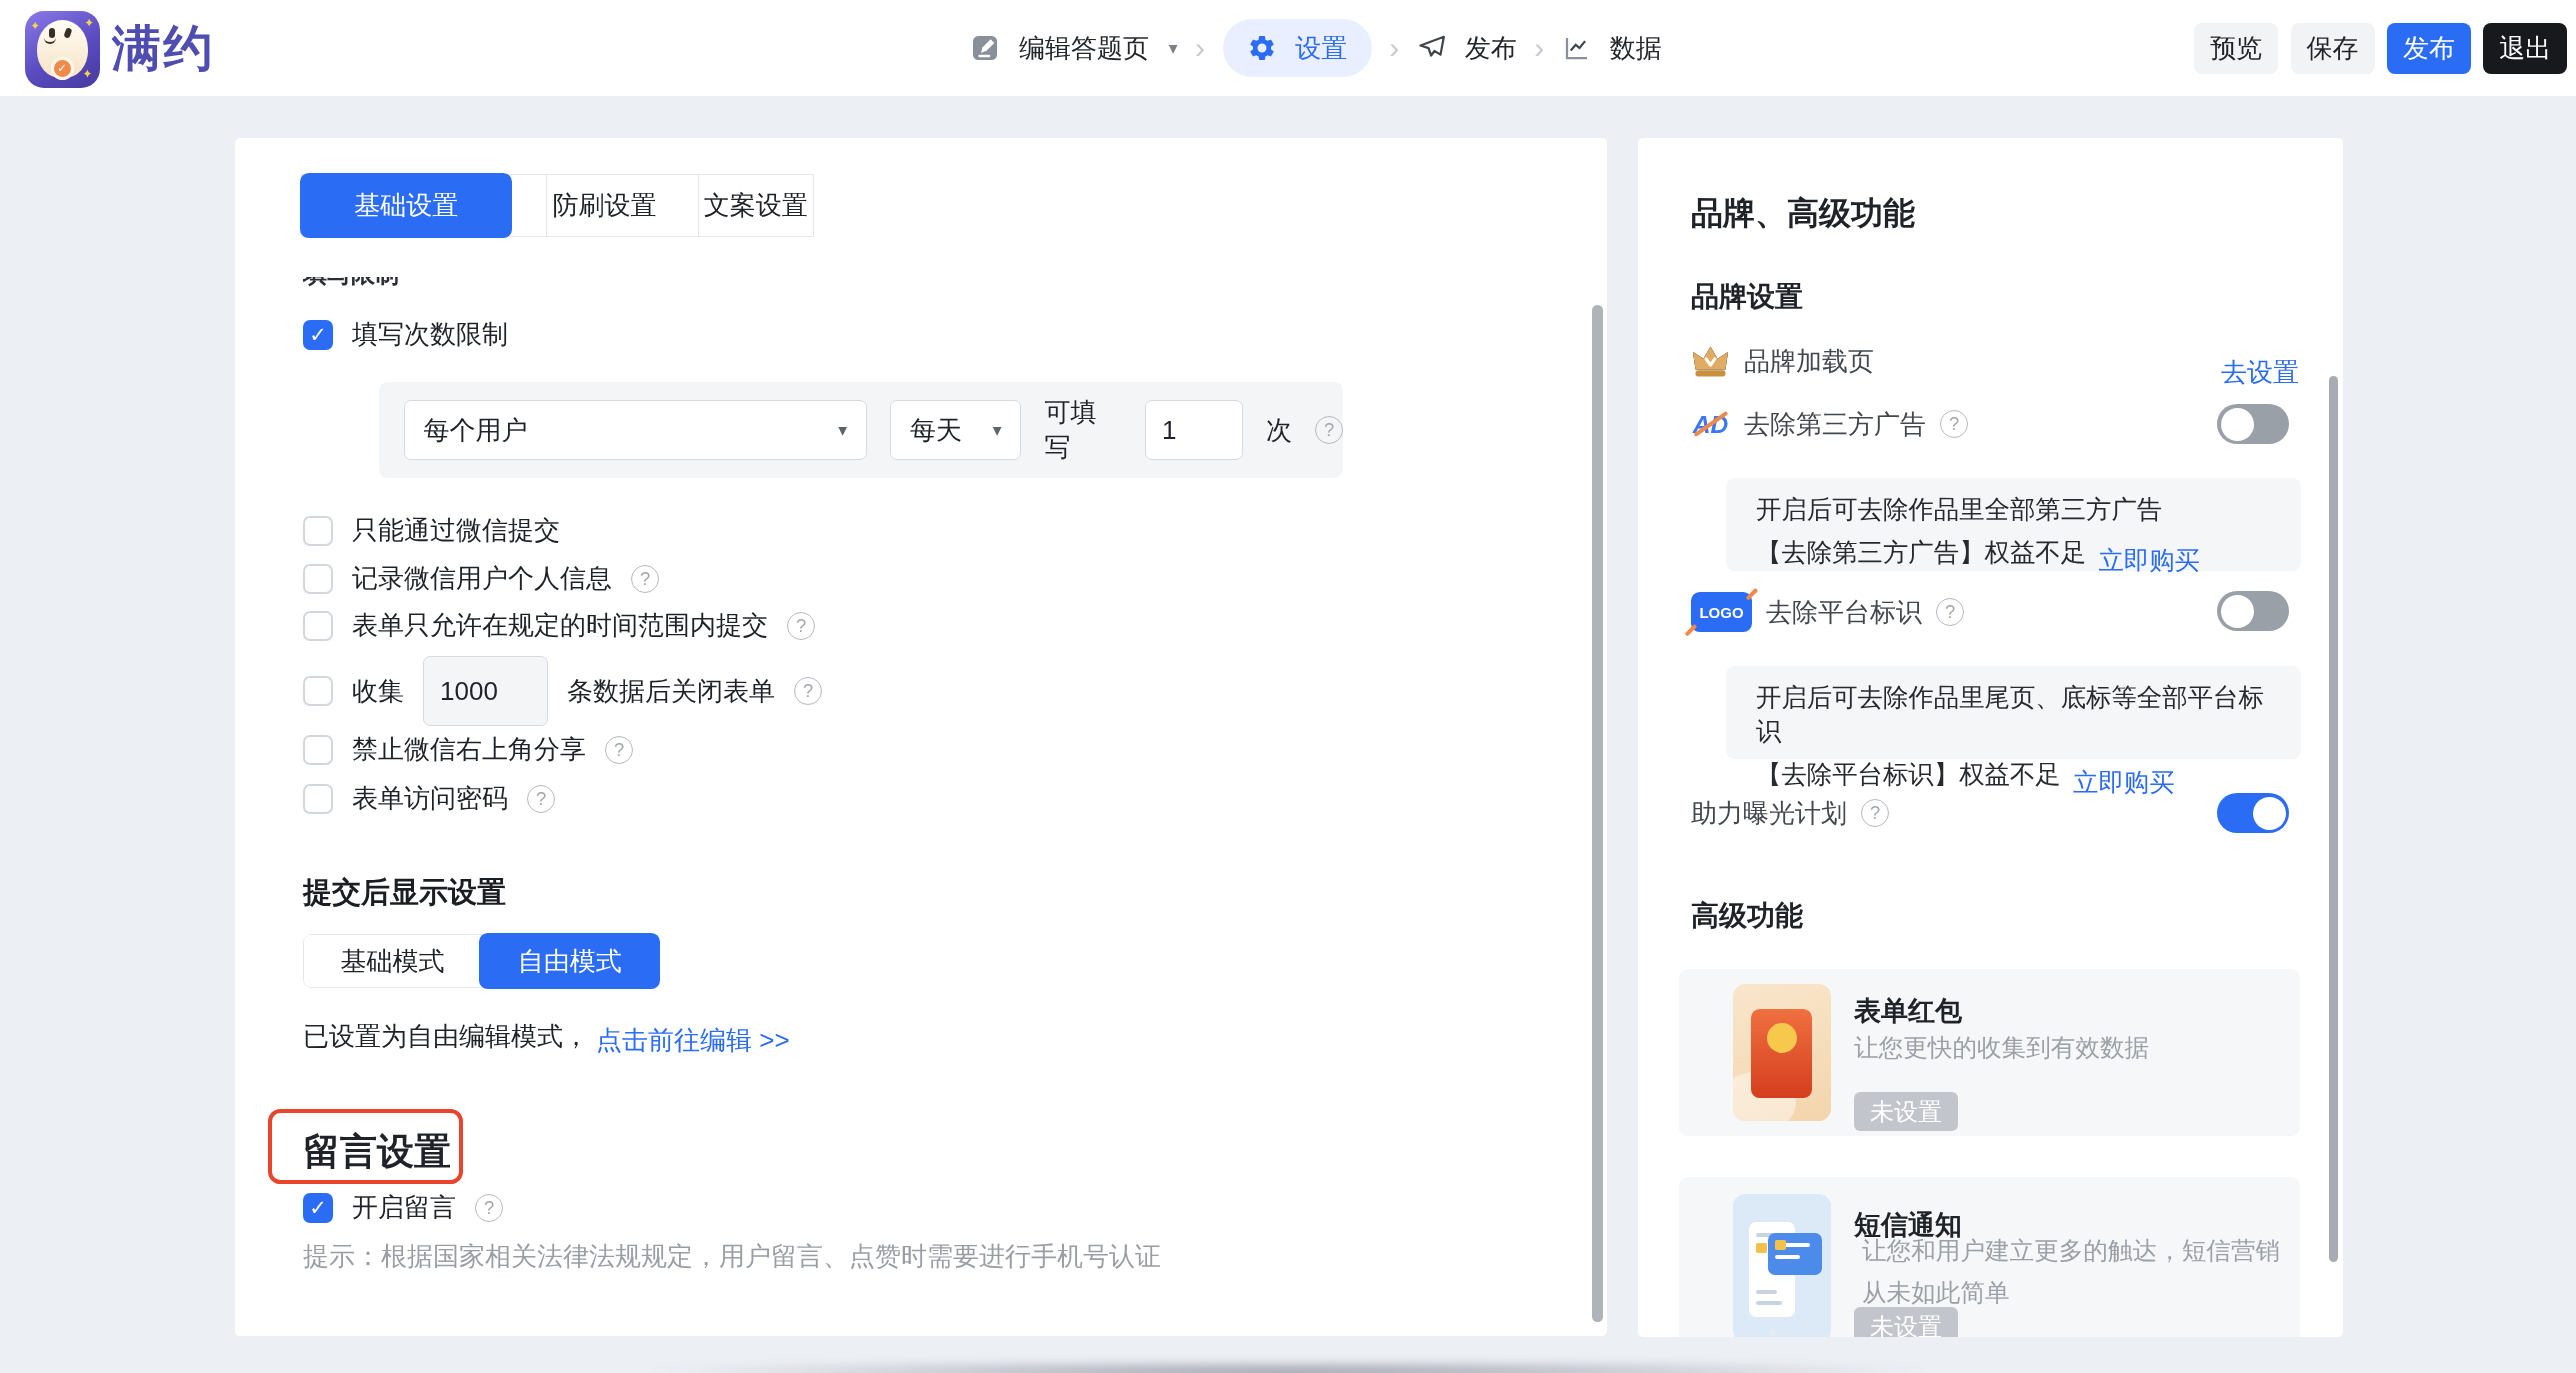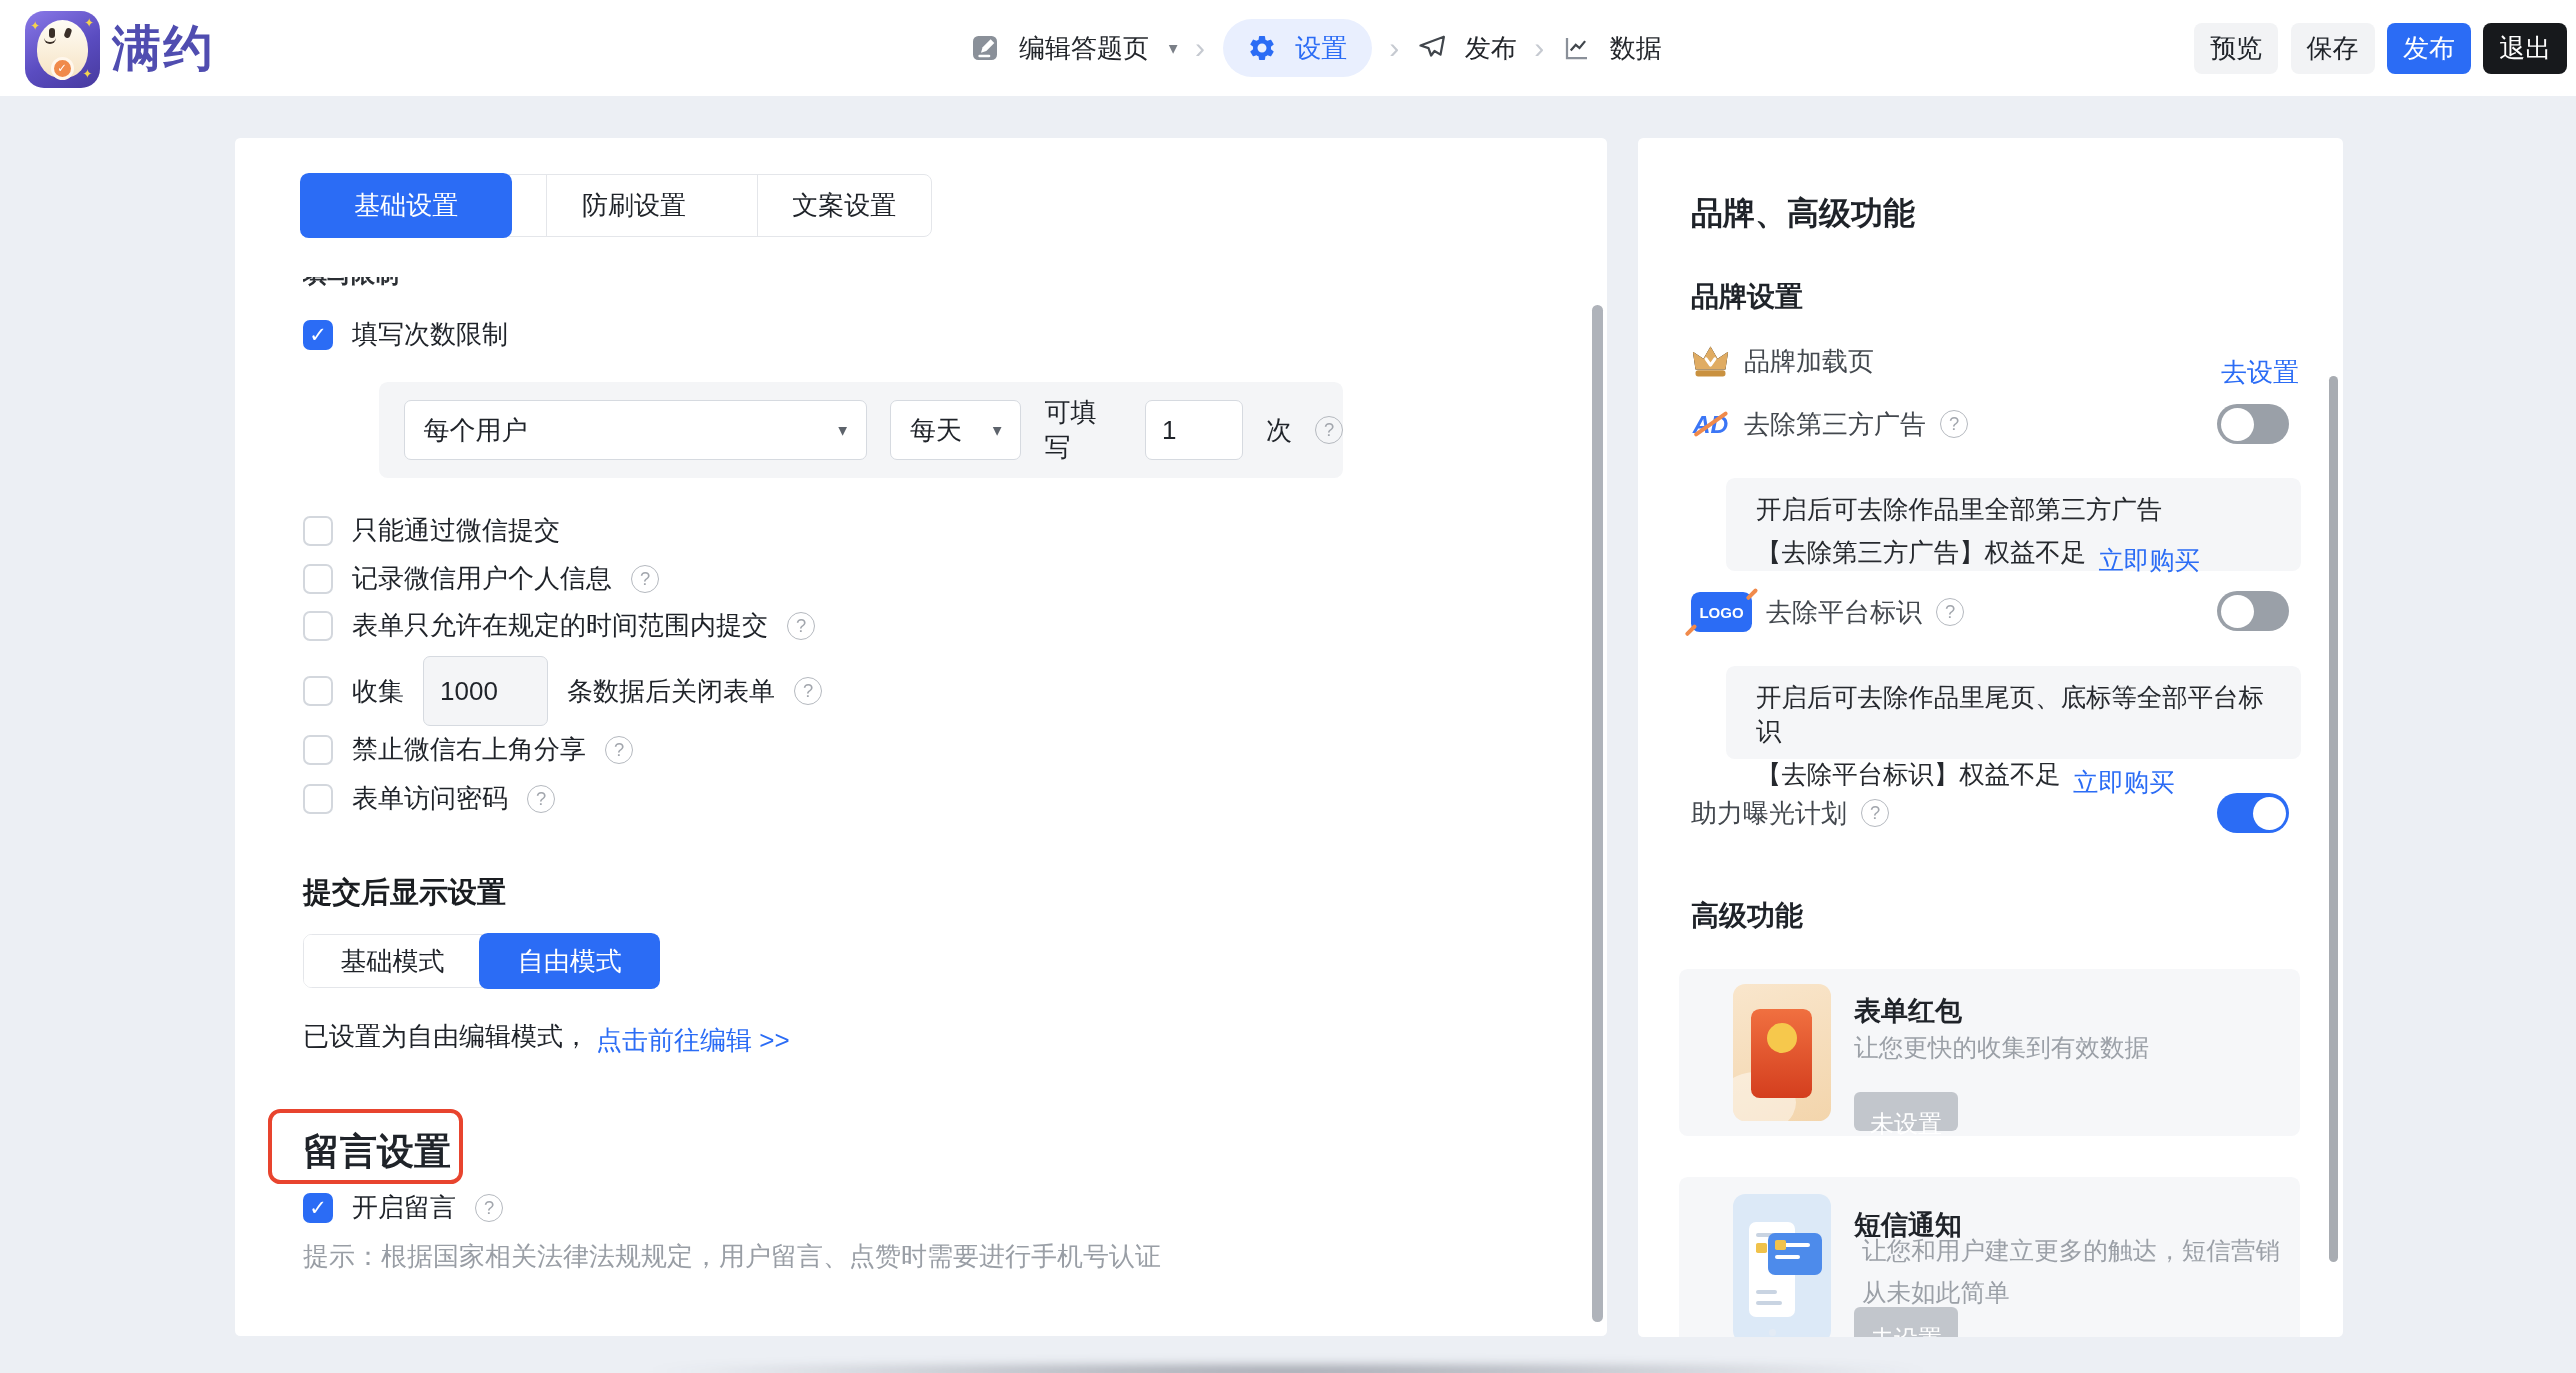--- a/index.html
+++ b/index.html
@@ -25,21 +25,21 @@
   .nav-pill { background:#E9EFFE; border-radius:32px; height:58px; padding:0 24.6px; color:#2B6CF5; }
   .icon-svg { display:block; }
 
   .hdr-actions { position:absolute; right:8.8px; top:23px; display:flex; gap:12.3px; }
   .btn { height:51px; min-width:75px; padding:0 16px; border-radius:8px; font-size:26px; display:flex; align-items:center; justify-content:center; background:#F2F3F5; color:#1F2329; cursor:pointer; }
   .btn.primary { background:#2B6CF5; color:#fff; }
   .btn.dark { background:#17191C; color:#fff; }
 
   
   .main-panel { position:absolute; left:235px; top:138px; width:1372px; height:1198px; background:#fff; border-radius:5.3px; overflow:hidden; }
-  .tabs { position:absolute; left:66px; top:36px; width:631px; height:63px; display:flex; border:1.8px solid #E4E6EA; border-radius:8px; background:#fff;gap:36px; }
+  .tabs { position:absolute; left:66px; top:36px; width:513px; height:63px; display:flex; border:1.8px solid #E4E6EA; border-radius:0; background:#fff;gap:36px; }
   .tab { flex:1; display:flex; align-items:center; justify-content:center; font-size:26px; color:#1F2329; border-left:1.8px solid #E4E6EA; }
   .tab:first-child { border-left:none; }
   .tab.active { background:#2B6CF5; color:#fff; border-radius:8.8px; margin:-1.8px; border-left:none; flex:0 0 212px; }
   .clipped-heading { position:absolute; left:68px; top:139px; height:14px; width:263px; overflow:hidden; }
   .clipped-heading span { display:block; font-size:24px; font-weight:700; transform:translateY(-19px); color:#2a2e33; }
 
   .row { position:absolute; left:68px; display:flex; align-items:center; gap:19px; height:35px; font-size:26px; }
   .cb { width:30px; height:30px; border-radius:7px; border:2.6px solid #D3D7DD; background:#fff; flex:0 0 auto; }
   .cb.checked { border-color:#2B6CF5; background:#2B6CF5; color:#fff; font-size:21px; line-height:26px; text-align:center; }
   .help { width:28px; height:28px; border-radius:50%; border:1.8px solid #B5B9BF; color:#A2A6AD; font-size:18.4px; display:flex; align-items:center; justify-content:center; flex:0 0 auto; }
@@ -77,21 +77,21 @@
   .crown-icon { width:39px; height:37px; }
   .ad-icon { position:relative; width:39px; height:39px; font-style:italic; font-weight:700; color:#3B76F6; font-size:24.6px; line-height:39px; text-align:center; }
   .ad-icon i { position:absolute; left:0; top:17.5px; width:40px; height:4.4px; background:#F08A4B; transform:rotate(-35deg); border-radius:2.6px; }
   .logo-icon { position:relative; width:61px; height:40px; border-radius:8.8px; background:#2B6CF5; color:#fff; font-size:15px; font-weight:700; display:flex; align-items:center; justify-content:center; }
   .logo-icon i, .logo-icon b { position:absolute; width:3.5px; height:14px; background:#F08A4B; border-radius:1.8px; transform:rotate(45deg); }
   .logo-icon i { right:-1.8px; top:-5.3px; } .logo-icon b { left:-1.8px; bottom:-5.3px; }
   .card { position:absolute; left:41px; width:621px; background:#F6F7F9; border-radius:8.8px; }
   .card-img { position:absolute; left:54px; border-radius:12.3px; overflow:hidden; }
   .card-title { position:absolute; left:175px; font-size:27px; font-weight:700; color:#1F2329; }
   .card-desc { position:absolute; left:175px; font-size:24.6px; color:#9BA0A7; line-height:42px; width:421px; }
-  .badge { position:absolute; left:175px; height:39px; padding:12px 16px; background:#C2C6CC; border-radius:6.1px; color:#fff; font-size:24px; line-height:39px; }
+  .badge { position:absolute; left:175px; height:39px; padding:0 16px; background:#C2C6CC; border-radius:6.1px; color:#fff; font-size:24px; line-height:39px; }
   
   .env { position:relative; width:98px; height:137px; background:linear-gradient(160deg,#F9E6CC,#F3D5AC); }
   .env .pouch { position:absolute; left:18.4px; top:24.6px; width:61px; height:89px; border-radius:8.8px; background:linear-gradient(#F07040,#D43E1E); }
   .env .coin { position:absolute; left:34px; top:39px; width:30px; height:30px; border-radius:50%; background:#F6C84C; }
   .env .blob { position:absolute; left:-16px; bottom:-12.3px; width:79px; height:61px; border-radius:50%; background:rgba(255,255,255,.45); }
   
   .sms { position:relative; width:98px; height:149px; background:#DCE9F7; }
   .sms .phone { position:absolute; left:16px; top:28px; width:46px; height:95px; border-radius:7px; background:#fff; }
   .sms .pline { position:absolute; left:23px; width:21px; height:4.4px; background:#C9D4E2; border-radius:2.6px; }
   .sms .psq { position:absolute; left:23px; width:10.5px; height:10.5px; background:#F0C24B; border-radius:1.8px; }

